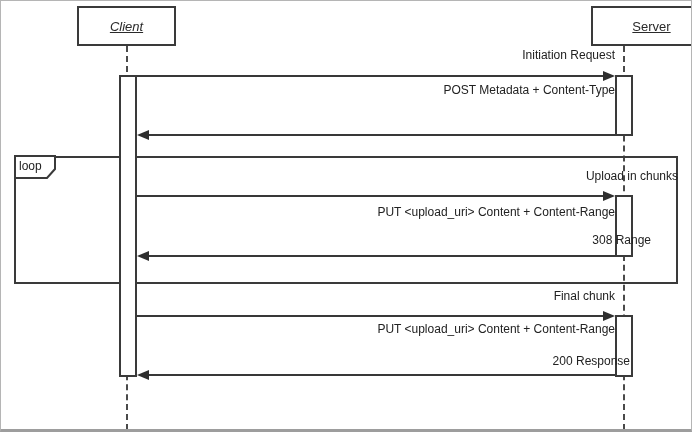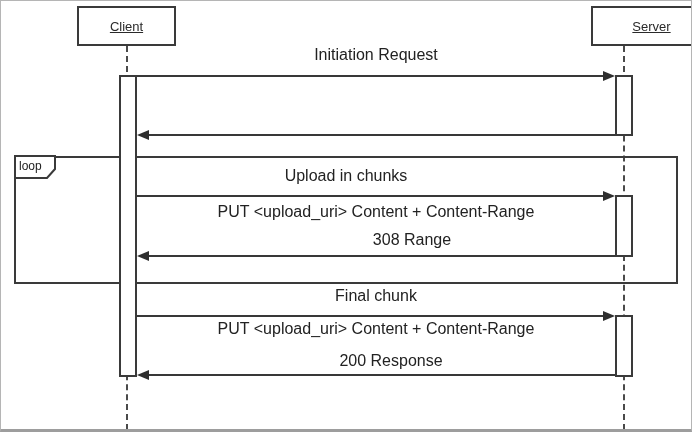--- a/index.html
+++ b/index.html
@@ -35,54 +35,55 @@
   .msg-line{position:absolute;height:2px;background:#383838;z-index:4;}
   .arrow-right{
     position:absolute;width:0;height:0;z-index:5;
     border-left:12px solid #2e2e2e;border-top:5px solid transparent;border-bottom:5px solid transparent;
   }
   .arrow-left{
     position:absolute;width:0;height:0;z-index:5;
     border-right:12px solid #2e2e2e;border-top:5px solid transparent;border-bottom:5px solid transparent;
   }
   .msg{
-    position:absolute;left:136px;width:478px;text-align:center;
-    font-size:16px;line-height:14px;color:#222;z-index:4;white-space:nowrap;
+    position:absolute;left:136px;width:478px;text-align:right;
+    font-size:12px;line-height:14px;color:#222;z-index:4;white-space:nowrap;
   }
   .msg.wide{left:13px;width:664px;}
 </style>
 </head>
 <body>
 
 <div id="stage">
 
   <div class="lifeline" style="left:125px;top:45px;height:384px;"></div>
   <div class="lifeline" style="left:622px;top:45px;height:384px;"></div>
 
   <div class="loop-frame"></div>
   <svg class="loop-label" width="42" height="24" viewBox="0 0 42 24">
     <path d="M1,1 H41 V14 L33,23 H1 Z" fill="#ffffff" stroke="#3a3a3a" stroke-width="2"></path>
   </svg>
   <div class="loop-label-text" style="left:18px;top:158px;">loop</div>
 
-  <div class="actor" style="left:76px;width:99px;">
+  <div class="actor" style="left:76px;width:99px;font-style:italic;">
     <span>Client</span>
   </div>
   <div class="actor" style="left:590px;width:121px;text-align:center;">
     <span>Server</span>
   </div>
 
   <div class="activation" style="left:118px;top:74px;height:302px;"></div>
   <div class="activation" style="left:614px;top:74px;height:61px;"></div>
   <div class="activation" style="left:614px;top:194px;height:62px;"></div>
   <div class="activation" style="left:614px;top:314px;height:62px;"></div>
 
   <div class="msg" style="top:47px;">Initiation Request</div>
   <div class="msg-line" style="left:136px;top:74px;width:468px;"></div>
   <div class="arrow-right" style="left:602px;top:70px;"></div>
+  <div class="msg" style="top:82px;">POST Metadata + Content-Type</div>
   <div class="msg-line" style="left:148px;top:133px;width:466px;"></div>
   <div class="arrow-left" style="left:136px;top:129px;"></div>
 
   <div class="msg wide" style="top:168px;">Upload in chunks</div>
   <div class="msg-line" style="left:136px;top:194px;width:468px;"></div>
   <div class="arrow-right" style="left:602px;top:190px;"></div>
   <div class="msg" style="top:204px;">PUT &lt;upload_uri&gt; Content + Content-Range</div>
   <div class="msg" style="top:232px;padding-left:36px;">308 Range</div>
   <div class="msg-line" style="left:148px;top:254px;width:466px;"></div>
   <div class="arrow-left" style="left:136px;top:250px;"></div>

